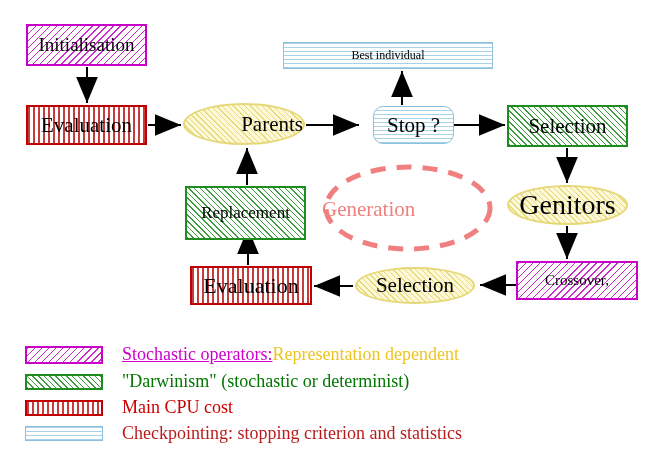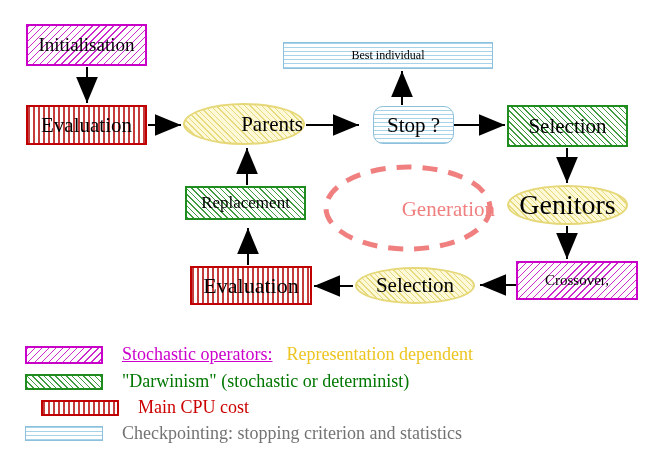--- a/index.html
+++ b/index.html
@@ -38,31 +38,31 @@
   }
   
   .ellipse-node{
     border-radius:50%;
     border:2px solid #E6D878;
     background-color:#FCF8D8;
     background-image:repeating-linear-gradient(45deg,#E6DA7A 0px,#E6DA7A 1px,rgba(0,0,0,0) 1px,rgba(0,0,0,0) 4px);
   }
   .overlay{position:absolute;left:0;top:0;width:662px;height:471px;pointer-events:none;}
   .generation-label{
-    position:absolute;left:331px;top:197px;width:164px;text-align:right;
+    position:absolute;left:322px;top:197px;width:164px;text-align:left;
     color:#F08080;font-size:21px;
   }
   .legend-row{position:absolute;left:25px;display:flex;align-items:center;}
   .swatch{flex:0 0 78px;width:78px;margin-right:19px;box-sizing:border-box;}
   .legend-text{font-size:18px;white-space:nowrap;}
   .t-magenta{color:#CC00CC;text-decoration:underline;}
-  .t-gold{color:#EDC520;margin-left:14px;}
+  .t-gold{color:#EDC520;}
   .t-green{color:#007700;}
   .t-red{color:#CC0000;}
-  .t-blue{color:#737373;}
+  .t-blue{color:#b91c1c;}
 </style>
 </head>
 <body>
 
 <div class="canvas">
 
   <svg class="overlay" width="662" height="471" viewBox="0 0 662 471">
     <defs>
       <marker id="ah" viewBox="0 0 12 10" refX="12" refY="5" markerWidth="13" markerHeight="11" orient="auto">
         <path d="M0,0 L12,5 L0,10 Z" fill="#000"></path>
@@ -99,21 +99,21 @@
   </div>
 
   <div class="node hatch-checkpoint" style="left:361px;top:106px;width:81px;height:38px;font-size:21px;border-radius:10px;margin-left:12px;">
     <span>Stop ?</span>
   </div>
 
   <div class="node hatch-darwinism" style="left:507px;top:105px;width:121px;height:42px;font-size:21px;">
     <span>Selection</span>
   </div>
 
-  <div class="node hatch-darwinism" style="left:185px;top:186px;width:121px;height:34px;font-size:17px;">
+  <div class="node hatch-darwinism" style="left:185px;top:186px;width:121px;height:54px;font-size:17px;">
     <span>Replacement</span>
   </div>
 
   <div class="node ellipse-node" style="left:507px;top:185px;width:121px;height:40px;font-size:28px;">
     <span>Genitors</span>
   </div>
 
   <div class="generation-label">
     <span>Generation</span>
   </div>
@@ -135,21 +135,21 @@
     <div class="legend-text">
       <span class="t-magenta">Stochastic operators:</span><span class="t-gold">Representation dependent</span>
     </div>
   </div>
 
   <div class="legend-row" style="top:371px;">
     <div class="swatch hatch-darwinism" style="height:16px;"></div>
     <div class="legend-text t-green">"Darwinism" (stochastic or determinist)</div>
   </div>
 
-  <div class="legend-row" style="top:397px;margin-left:16px;">
+  <div class="legend-row" style="top:397px;">
     <div class="swatch hatch-cpu" style="height:16px;"></div>
     <div class="legend-text t-red">Main CPU cost</div>
   </div>
 
   <div class="legend-row" style="top:423px;">
     <div class="swatch hatch-checkpoint" style="height:15px;"></div>
     <div class="legend-text t-blue">Checkpointing: stopping criterion and statistics</div>
   </div>
 
 </div>

